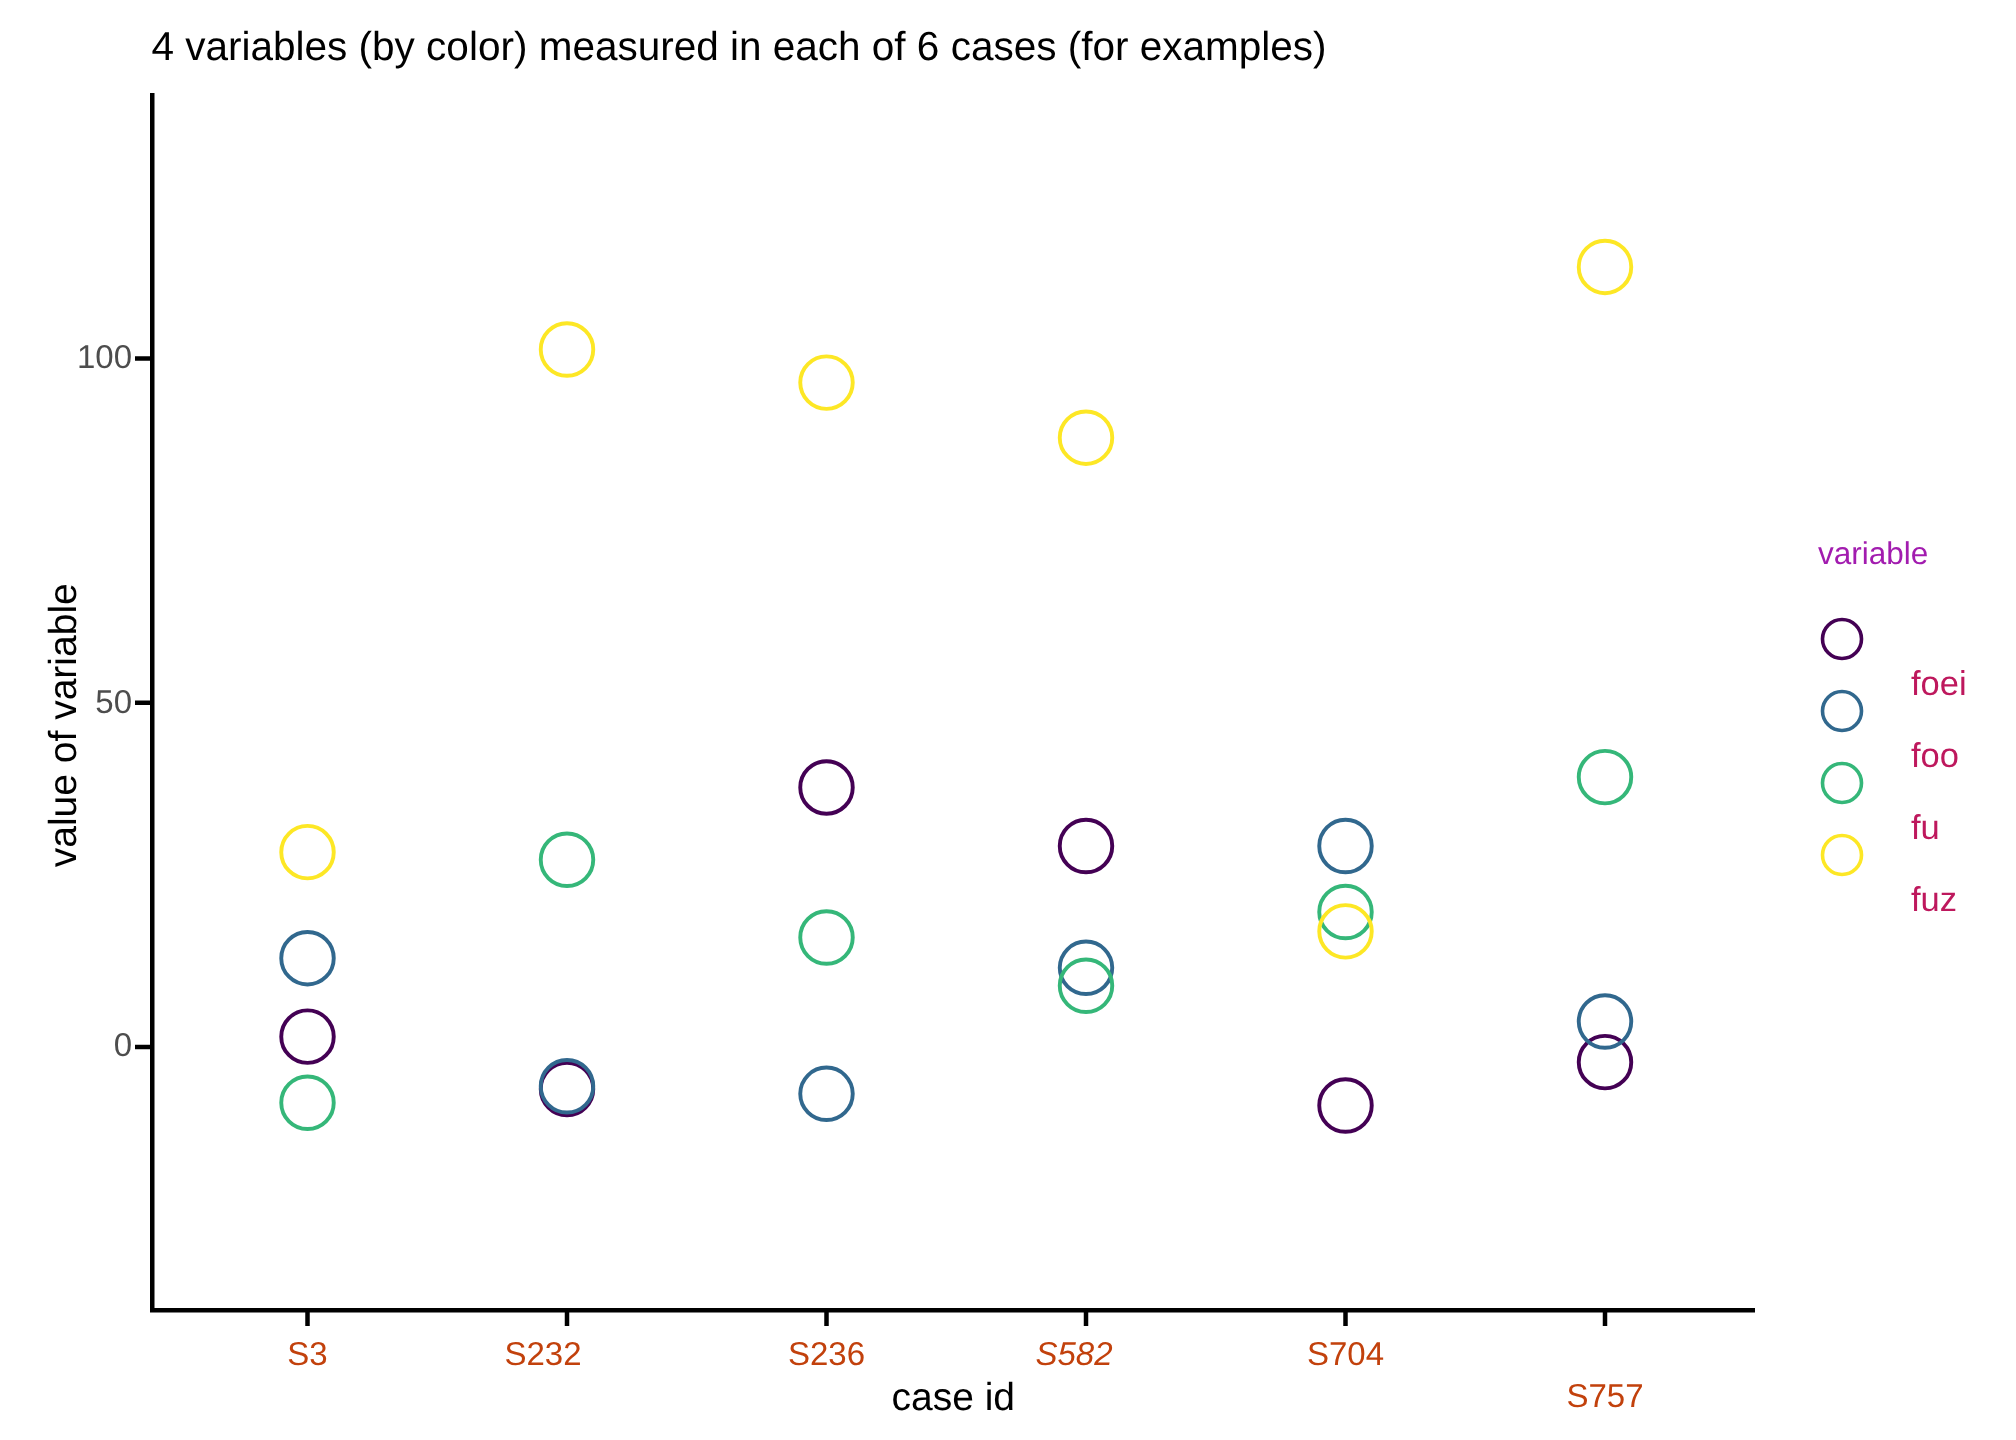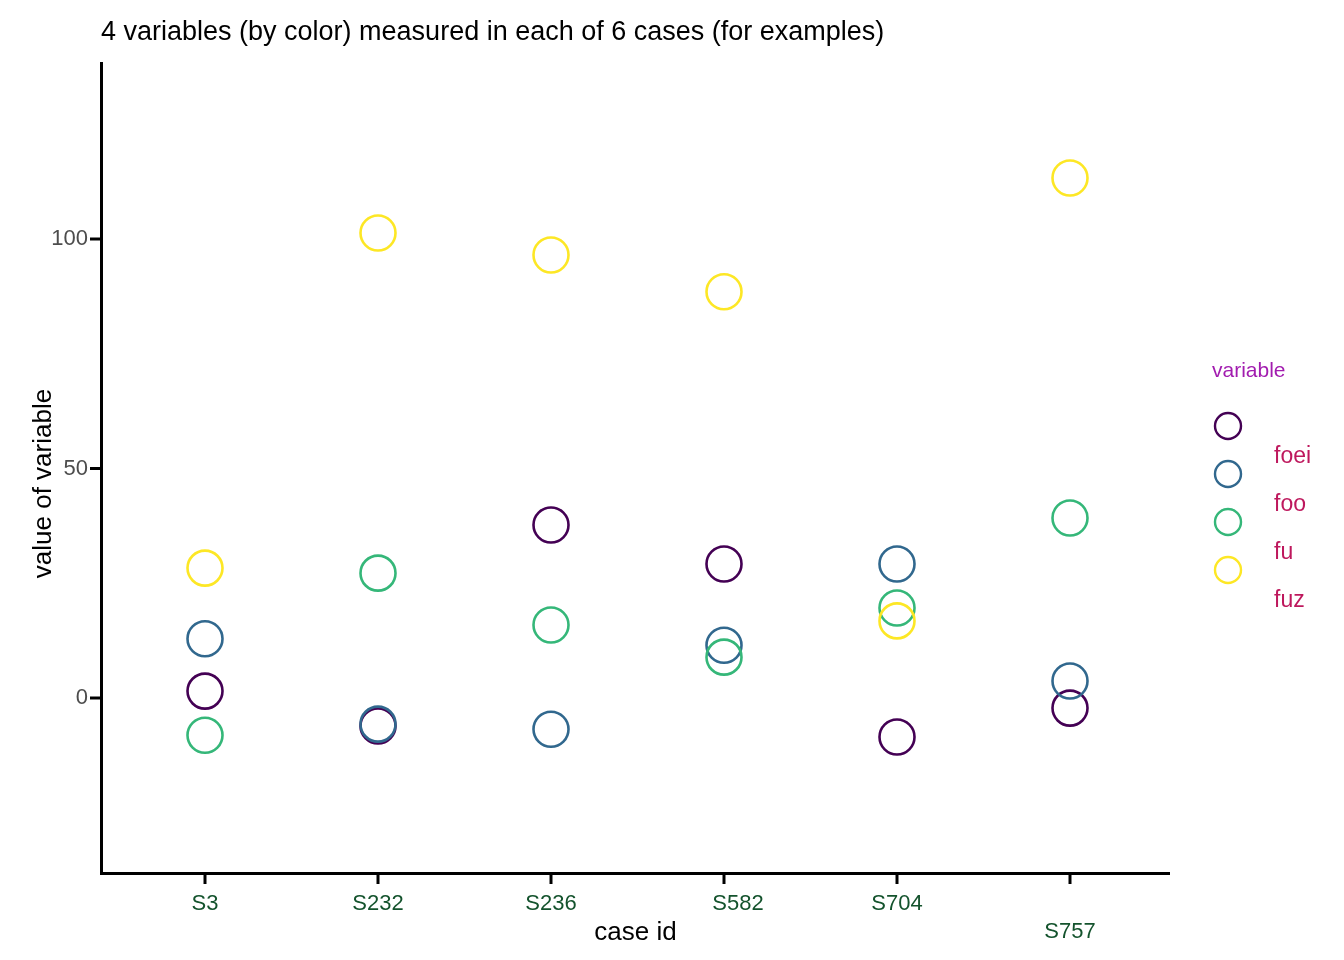--- a/index.html
+++ b/index.html
@@ -84,21 +84,21 @@
     position: absolute;
     text-align: right;
     font-size: 22px;
     color: #4d4d4d;
     white-space: nowrap;
   }
   .tick-label-x {
     position: absolute;
     text-align: center;
     font-size: 22px;
-    color: #14532d;
+    color: #c2410c;
     white-space: nowrap;
   }
   #panel-svg {
     position: absolute;
     left: 0;
     top: 0;
   }
 </style>
 </head>
 <body>
@@ -153,23 +153,23 @@
       </g>
   </svg>
 
   <div id="y-tick-labels">
       <div class="tick-label-y" style="left: -2px; width: 90px; top: 684px;">0</div>
       <div class="tick-label-y" style="left: -2px; width: 90px; top: 454.5px;">50</div>
       <div class="tick-label-y" style="left: -2px; width: 90px; top: 225px;">100</div>
     </div>
   <div id="x-tick-labels">
       <div class="tick-label-x" style="left: 135px; width: 140px; top: 890px;">S3</div>
-      <div class="tick-label-x" style="left: 308px; width: 140px; top: 890px;">S232</div>
+      <div class="tick-label-x" style="left: 292px; width: 140px; top: 890px;">S232</div>
       <div class="tick-label-x" style="left: 481px; width: 140px; top: 890px;">S236</div>
-      <div class="tick-label-x" style="left: 668px; width: 140px; top: 890px;">S582</div>
+      <div class="tick-label-x" style="left: 646px; width: 140px; top: 890px; font-style: italic;">S582</div>
       <div class="tick-label-x" style="left: 827px; width: 140px; top: 890px;">S704</div>
       <div class="tick-label-x" style="left: 1000px; width: 140px; top: 890px; margin-top: 28px;">S757</div>
     </div>
 
   <div class="axis-title-x">case id</div>
 
   <div class="axis-title-y">value of variable</div>
 
   <div class="legend-title">variable</div>
 

